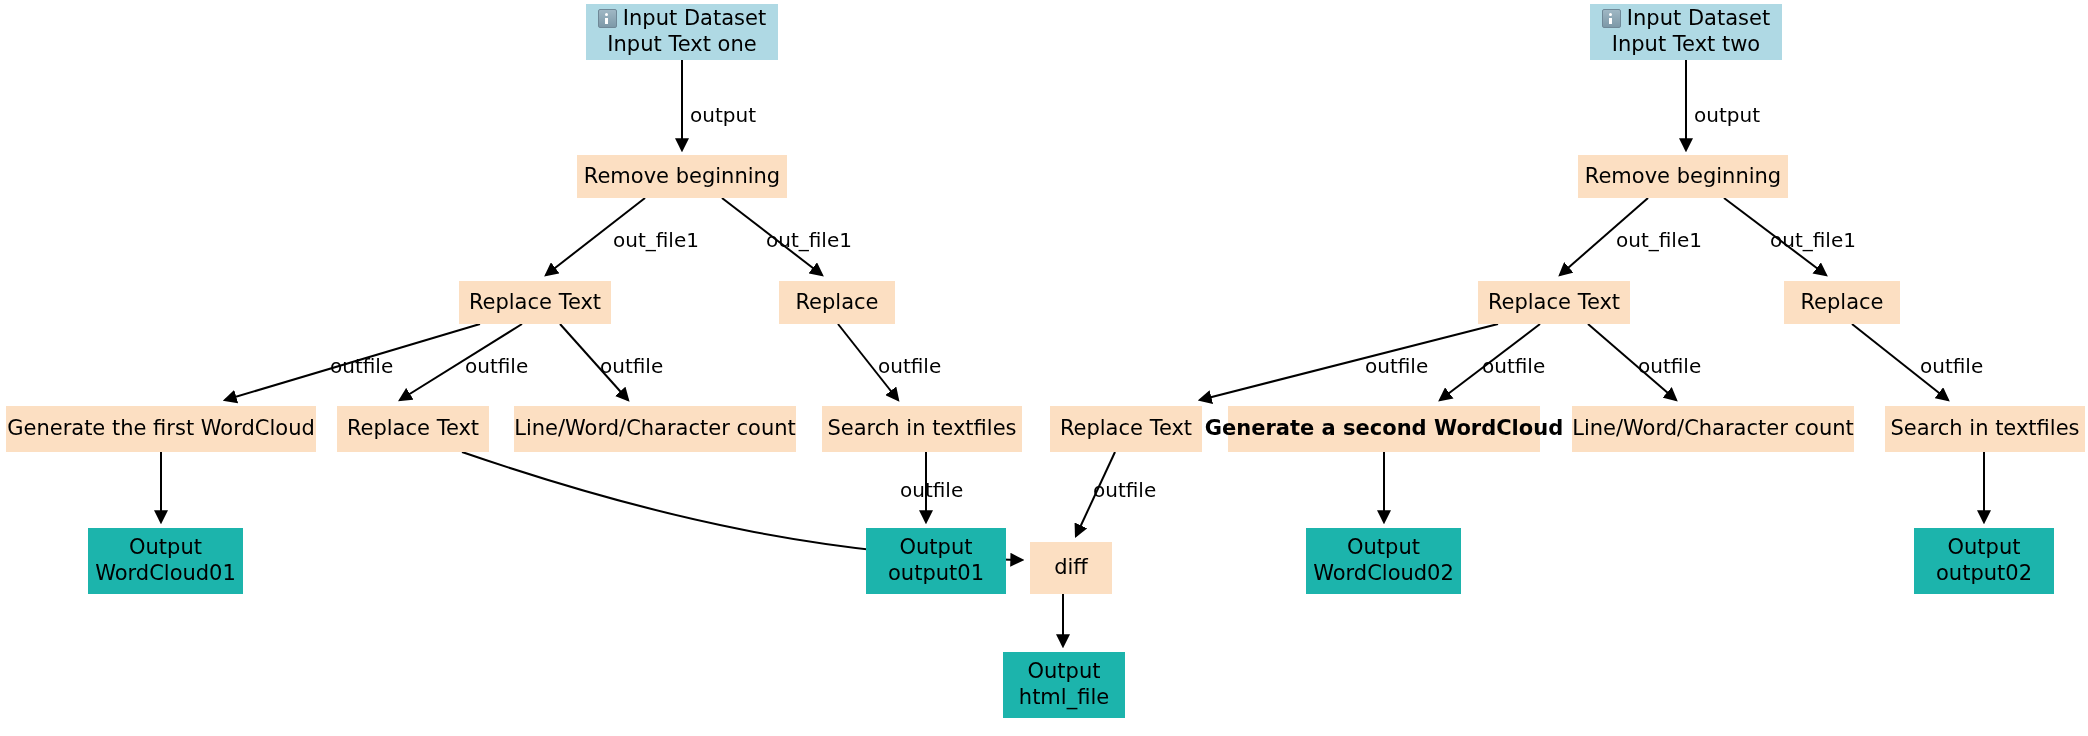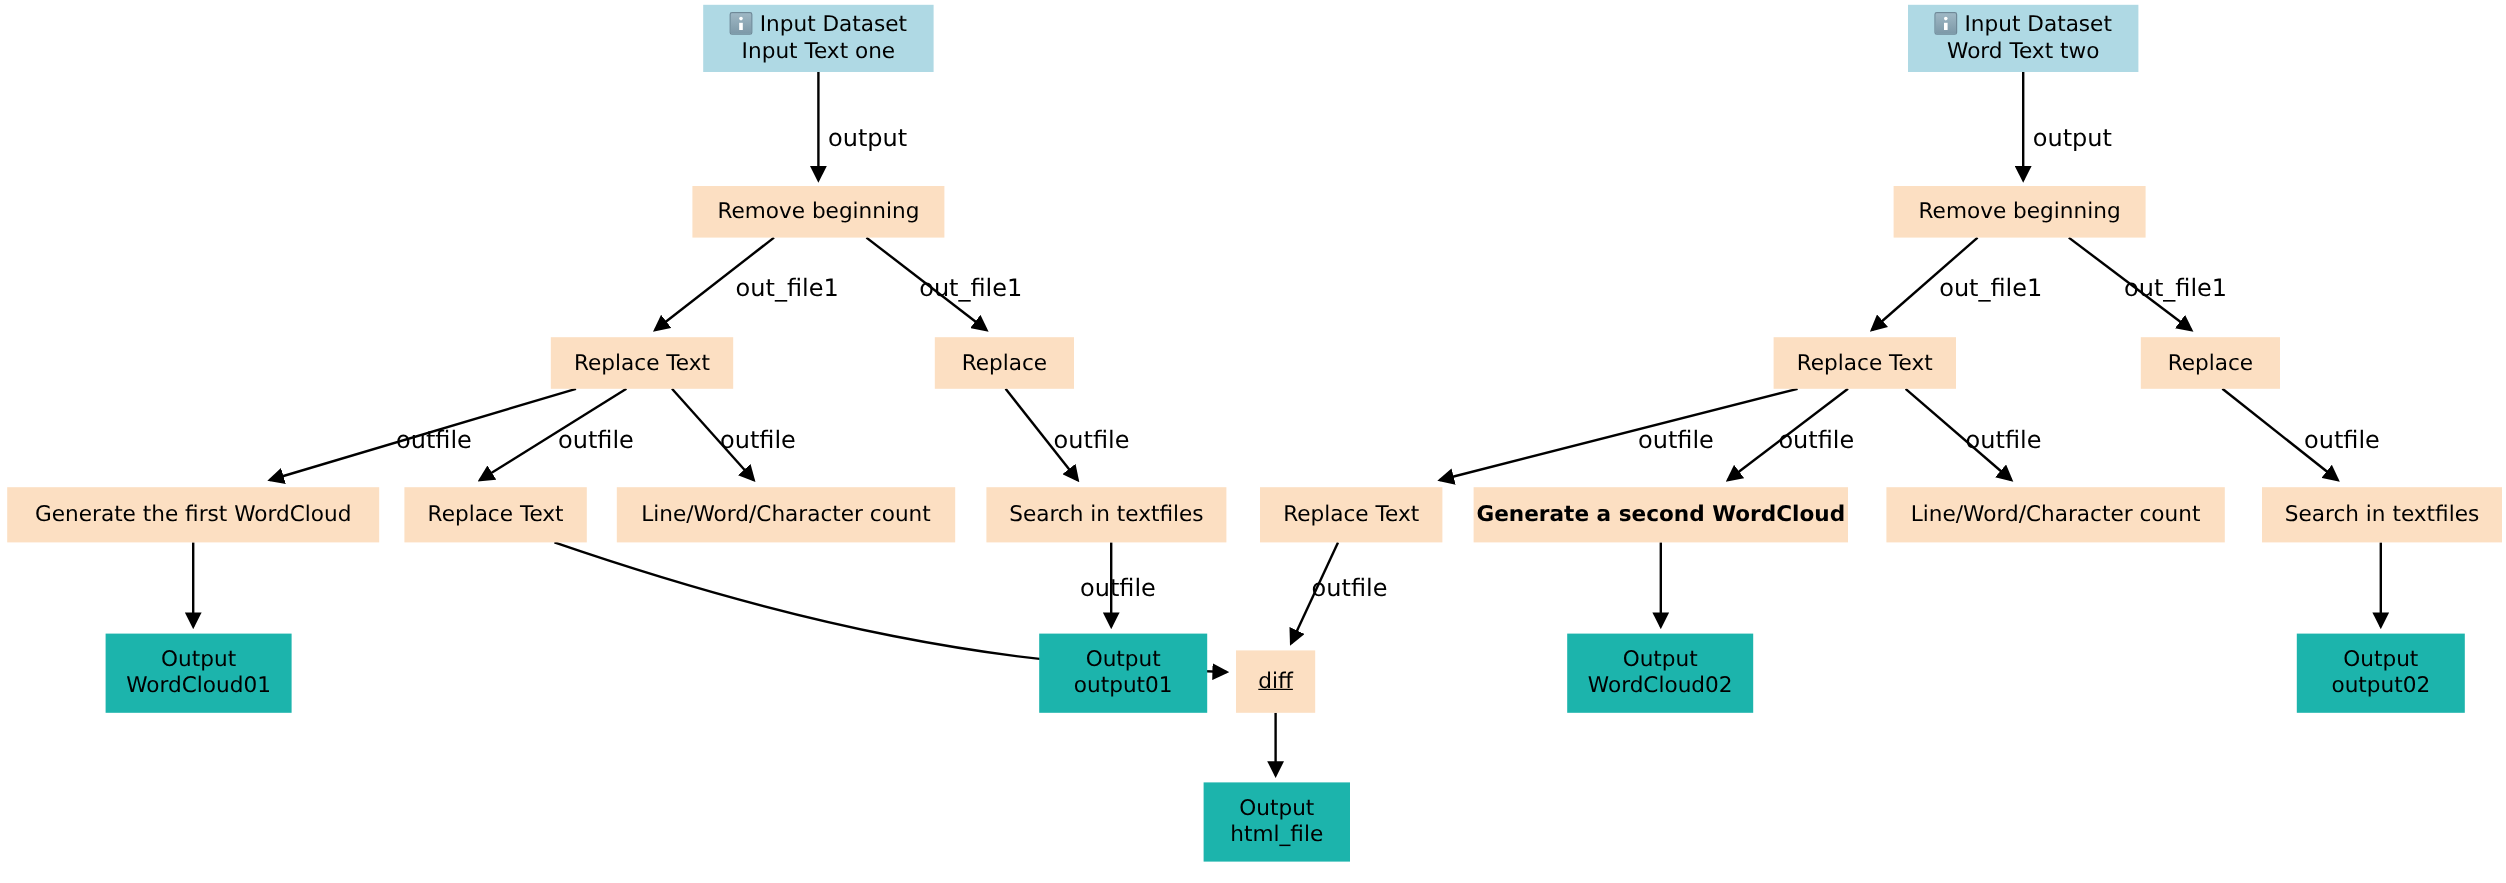--- a/index.html
+++ b/index.html
@@ -29,21 +29,21 @@
   }
   .node {
     position: absolute;
     box-sizing: border-box;
     display: flex;
     flex-direction: column;
     align-items: center;
     justify-content: center;
     text-align: center;
     line-height: 1.22;
-    font-size: 18px;
+    font-size: 21px;
     color: #000000;
     white-space: nowrap;
     cursor: pointer;
   }
   .node.input   { background: #afd9e4; }
   .node.tool    { background: #fcdfc2; justify-content: center; }
   .node.output  { background: #1cb4ac; }
 
   .node .line1, .node .line2 { display: block; }
 
@@ -123,21 +123,21 @@
       </g>
   </svg>
 
   <div id="node-layer">
       <div class="node input" style="left: 586px; top: 4px; width: 192px; height: 56px;">
         <div class="hdr-row line1"><span class="dsicon"></span><span>Input Dataset</span></div>
         <div class="line2">Input Text one</div>
       </div>
       <div class="node input" style="left: 1590px; top: 4px; width: 192px; height: 56px;">
         <div class="hdr-row line1"><span class="dsicon"></span><span>Input Dataset</span></div>
-        <div class="line2">Word Text two</div>
+        <div class="line2">Input Text two</div>
       </div>
       <div class="node tool" style="left: 577px; top: 155px; width: 210px; height: 43px;">
         <div class="hdr-row line1"><span>Remove beginning</span></div>
       </div>
       <div class="node tool" style="left: 1578px; top: 155px; width: 210px; height: 43px;">
         <div class="hdr-row line1"><span>Remove beginning</span></div>
       </div>
       <div class="node tool" style="left: 459px; top: 281px; width: 152px; height: 43px;">
         <div class="hdr-row line1"><span>Replace Text</span></div>
       </div>
@@ -167,21 +167,21 @@
       </div>
       <div class="node tool" style="left: 1228px; top: 406px; width: 312px; height: 46px; font-weight: bold;">
         <div class="hdr-row line1"><span>Generate a second WordCloud</span></div>
       </div>
       <div class="node tool" style="left: 1572px; top: 406px; width: 282px; height: 46px;">
         <div class="hdr-row line1"><span>Line/Word/Character count</span></div>
       </div>
       <div class="node tool" style="left: 1885px; top: 406px; width: 200px; height: 46px;">
         <div class="hdr-row line1"><span>Search in textfiles</span></div>
       </div>
-      <div class="node tool" style="left: 1030px; top: 542px; width: 66px; height: 52px; text-decoration: underline;">
+      <div class="node tool" style="left: 1030px; top: 542px; width: 82px; height: 52px;">
         <div class="hdr-row line1"><span>diff</span></div>
       </div>
       <div class="node output" style="left: 88px; top: 528px; width: 155px; height: 66px;">
         <div class="hdr-row line1"><span>Output</span></div>
         <div class="line2">WordCloud01</div>
       </div>
       <div class="node output" style="left: 866px; top: 528px; width: 140px; height: 66px;">
         <div class="hdr-row line1"><span>Output</span></div>
         <div class="line2">output01</div>
       </div>

